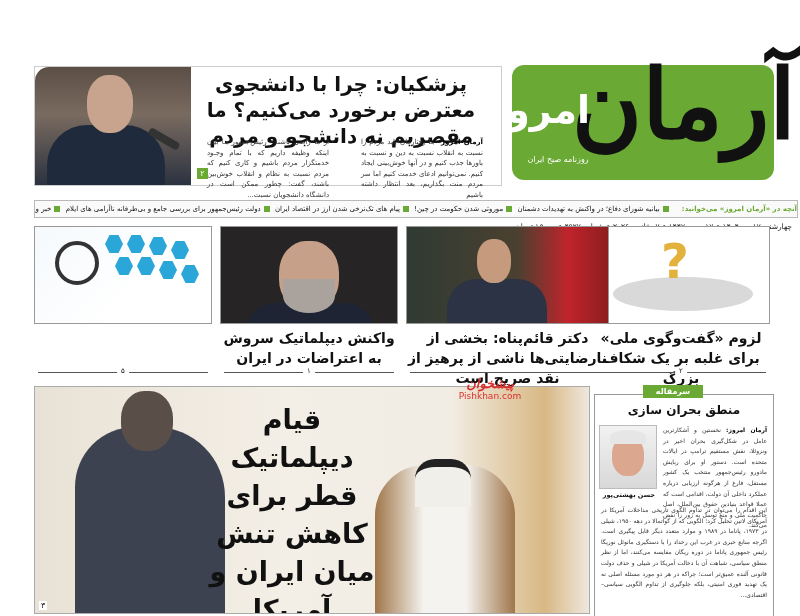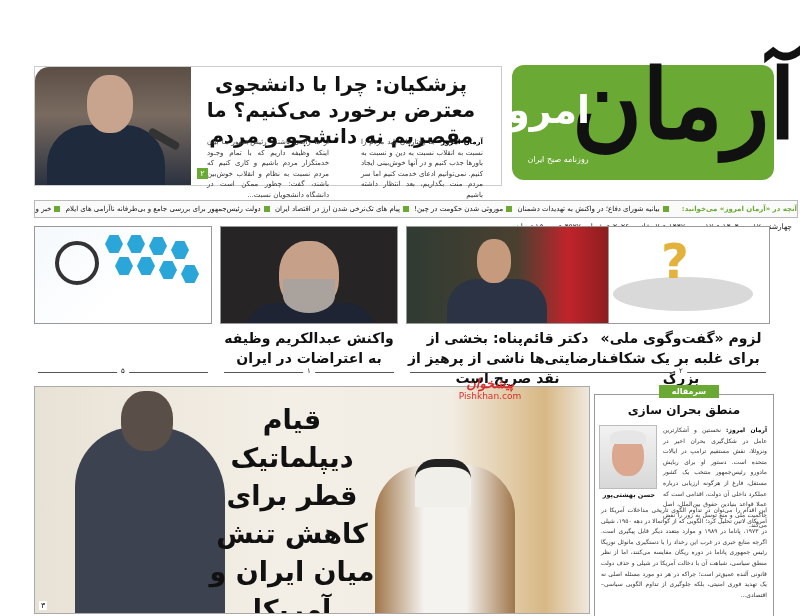--- a/index.html
+++ b/index.html
@@ -61,21 +61,21 @@
   .main-photo .man-r-head { position:absolute; left:380px; top:72px; width:56px; height:40px; background:#f0efea; border-top:8px solid #222; border-radius:20px 20px 0 0; }
   .main-title { position:absolute; left:162px; top:14px; width:190px; font-size:27px; font-weight:bold; line-height:38px; text-align:center; color:#111; }
   .main-pg { position:absolute; left:4px; bottom:3px; font-size:8px; background:#fff; padding:0 2px; }
 
   .watermark { left:440px; top:360px; width:100px; text-align:center; color:#d9302f; }
   .watermark .wm-fa { font-size:13px; font-weight:bold; font-style:italic; line-height:14px;margin-top:17px; }
   .watermark .wm-en { font-size:9px; line-height:10px; }
 
   
   .editorial { left:594px; top:394px; width:178px; height:222px; border:1px solid #999; border-bottom:none; background:#fff; }
-  .ed-label { position:absolute; left:64px; top:-10px; width:60px; height:13px; background:#6aa933; color:#fff; font-size:8px; font-weight:bold; text-align:center; line-height:13px; }
+  .ed-label { position:absolute; left:48px; top:-10px; width:60px; height:13px; background:#6aa933; color:#fff; font-size:8px; font-weight:bold; text-align:center; line-height:13px; }
   .ed-title { position:absolute; left:0; right:0; top:8px; text-align:center; font-size:12px; font-weight:bold; }
   .ed-photo { position:absolute; left:4px; top:30px; width:56px; height:62px; background:linear-gradient(180deg,#f2f2f2,#d8d8d8); border:1px solid #bbb; }
   .ed-photo .face { position:absolute; left:12px; top:10px; width:32px; height:40px; background:#dba78e; border-radius:45%; }
   .ed-photo .hair { position:absolute; left:10px; top:4px; width:36px; height:14px; background:#e6e6e6; border-radius:50% 50% 0 0; }
   .ed-author { position:absolute; left:4px; top:96px; width:56px; font-size:6.5px; font-weight:bold; }
   .ed-body { position:absolute; right:6px; top:30px; width:104px; font-size:6px; line-height:10.6px; text-align:justify; color:#333; }
   .ed-body2 { position:absolute; right:6px; left:6px; top:110px; font-size:6px; line-height:10.6px; text-align:justify; color:#333; }
   .ed-body b { color:#000; }
 </style>
 </head>
@@ -128,21 +128,21 @@
     </div>
   <div class="ttl">دکتر قائم‌پناه: بخشی از نارضایتی‌ها ناشی از پرهیز از نقد صریح است</div>
   <div class="rule"></div>
 </div>
 <div class="abs card c3">
   <div class="ph ph-man2">
       <div class="suit"></div>
       <div class="face"></div>
       <div class="beard"></div>
     </div>
-  <div class="ttl">واکنش عبدالکریم وظیفه به اعتراضات در ایران</div>
+  <div class="ttl">واکنش دیپلماتیک سروش به اعتراضات در ایران</div>
   <div class="rule"></div>
   <div class="pg">۱</div>
 </div>
 <div class="abs card c4">
   <div class="ph ph-health">
     <div class="hex" style="left:70px;top:8px;"></div>
     <div class="hex" style="left:92px;top:8px;"></div>
     <div class="hex" style="left:114px;top:10px;"></div>
     <div class="hex" style="left:136px;top:14px;"></div>
     <div class="hex" style="left:80px;top:30px;"></div>

